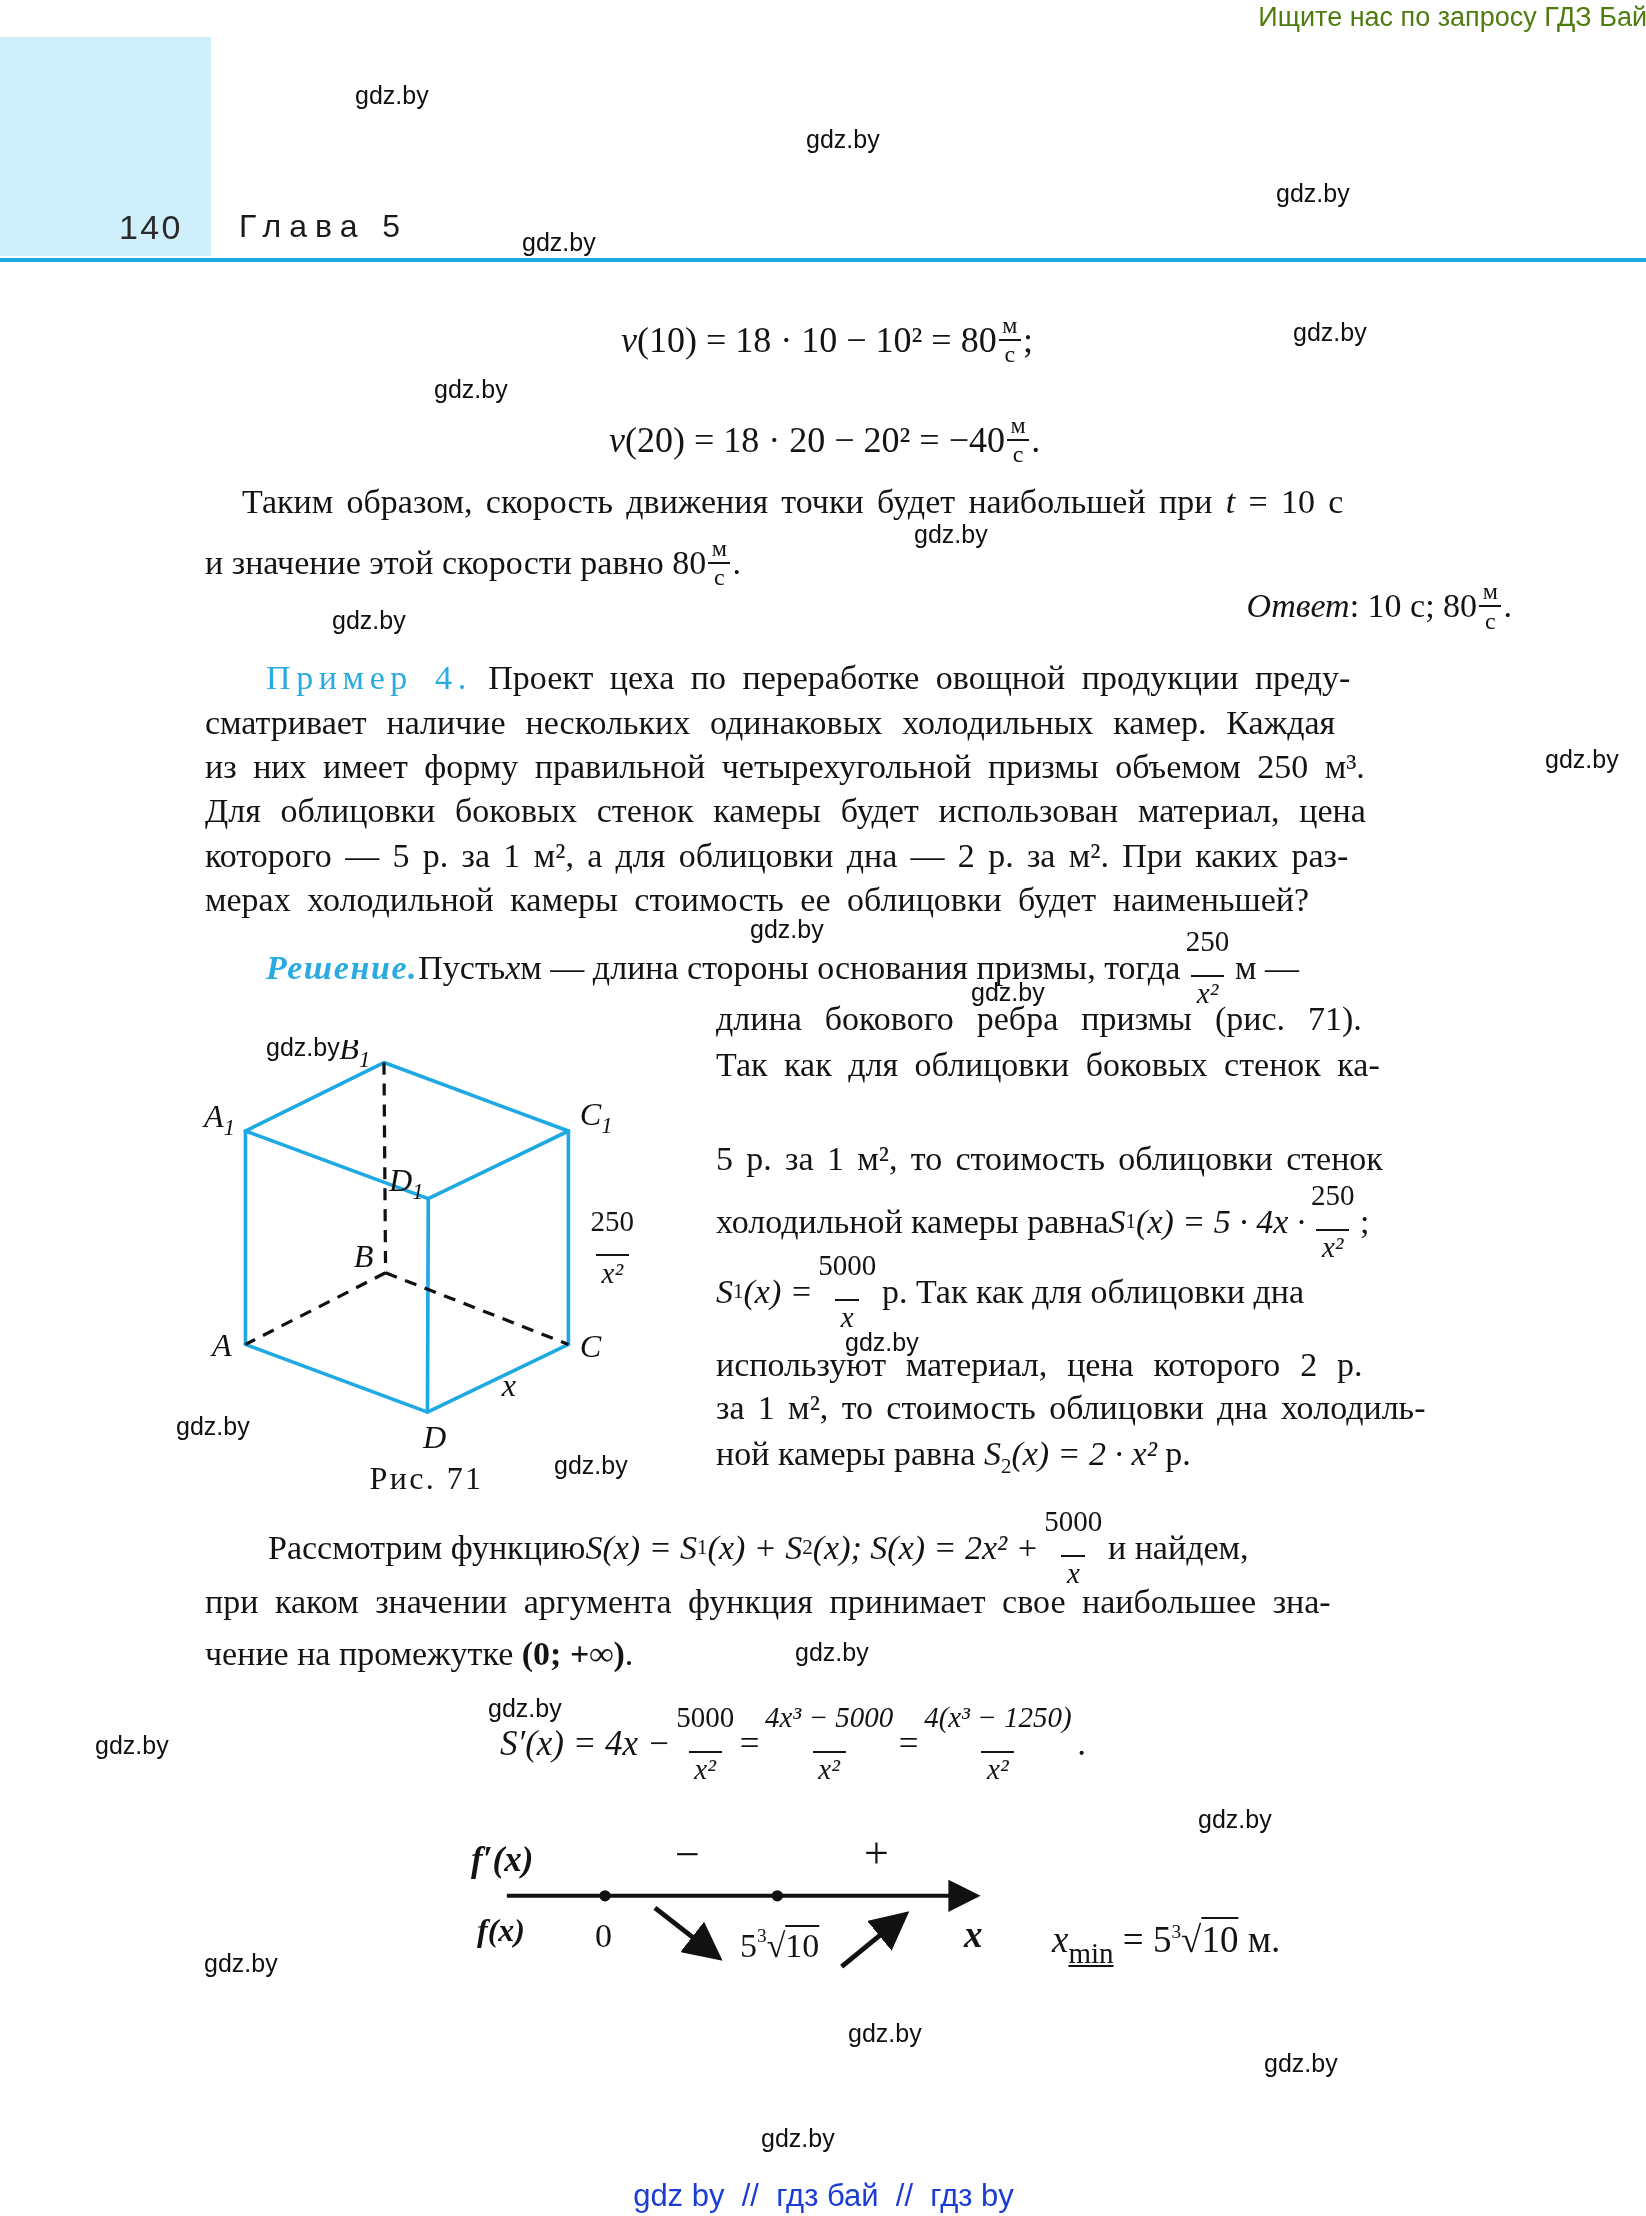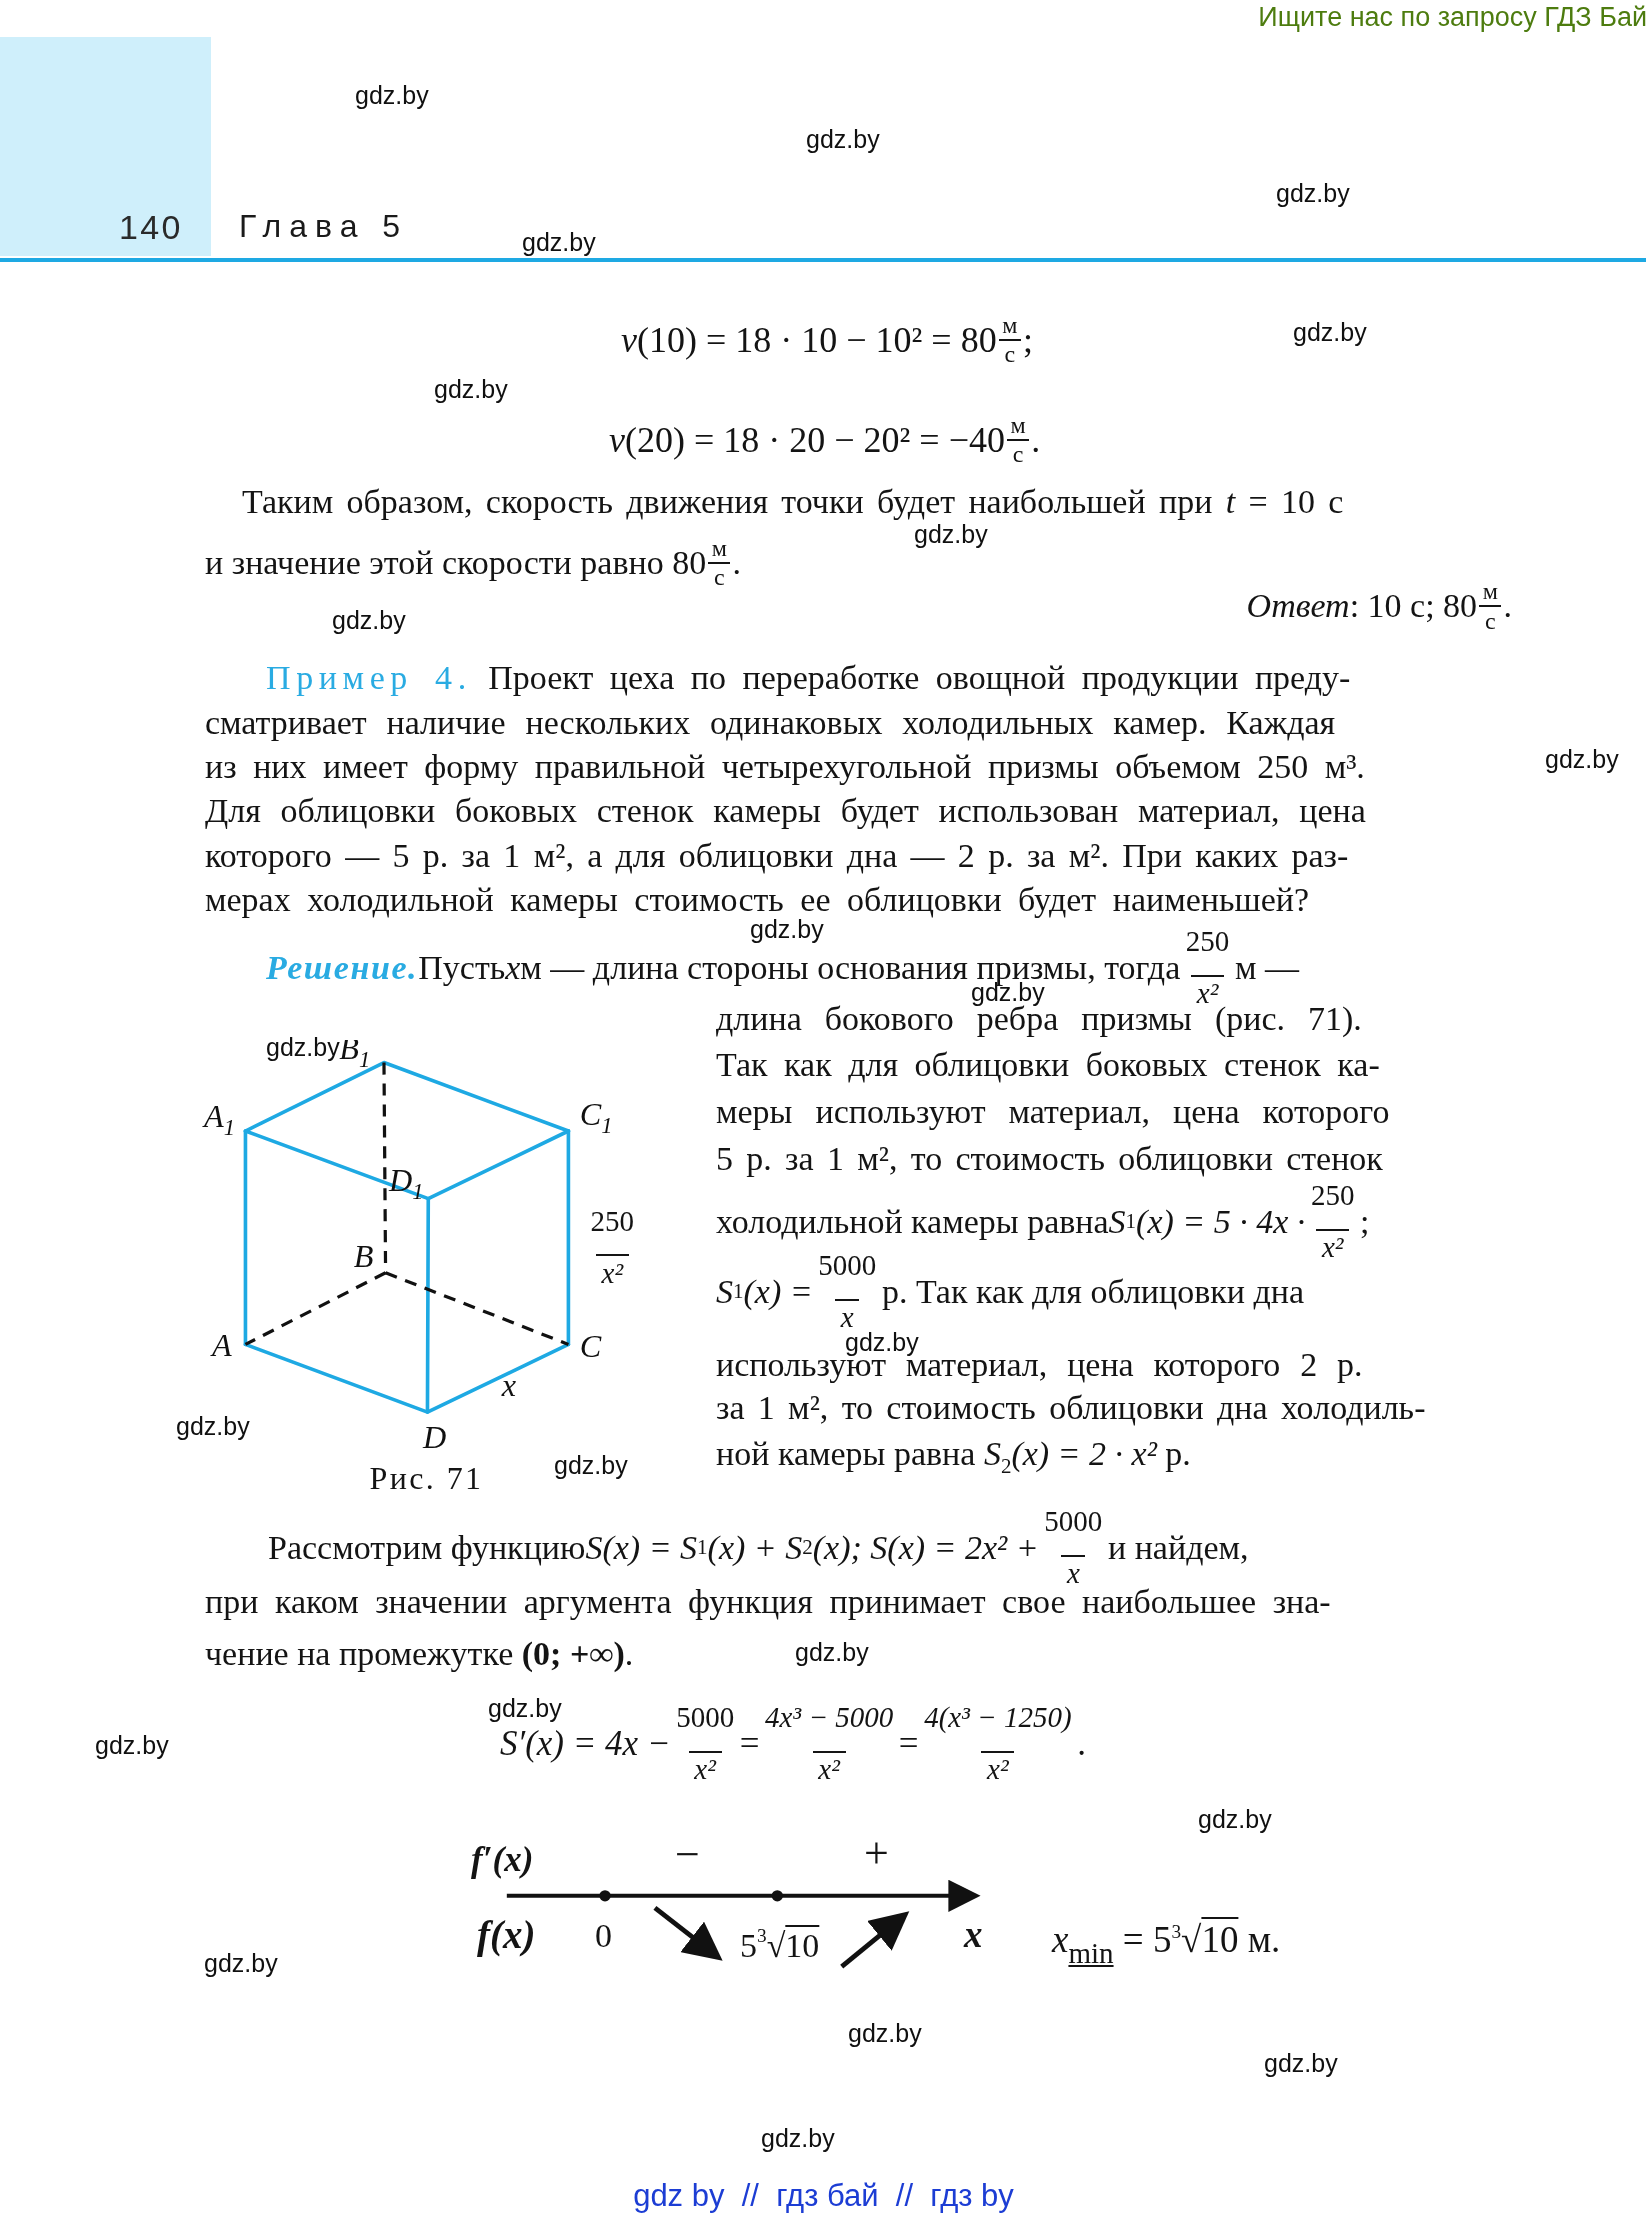--- a/index.html
+++ b/index.html
@@ -128,21 +128,20 @@
   <div class="abs" style="left:585px;top:1206px;">
     <span class="frac md">
         <span class="nu">250</span>
         <span class="de mi">x²</span>
       </span>
   </div>
   <div class="abs" style="left:338px;top:1460px;width:177px;text-align:center;font-size:32px;letter-spacing:2.4px;">Рис. 71</div>
 
   <div class="ln ws18" style="left:716px;top:999px;">длина бокового ребра призмы (рис. 71).</div>
   <div class="ln ws10" style="left:716px;top:1045px;">Так как для облицовки боковых стенок ка-</div>
-  <div class="ln ws18" style="left:716px;top:1092px;">меры используют материал, цена которого</div>
   <div class="ln ws6" style="left:716px;top:1139px;">5 р. за 1 м², то стоимость облицовки стенок</div>
   <div class="fx" style="left:716px;top:1183px;height:77px;">
     <span>холодильной камеры равна </span>
       <span class="mi">S</span>
       <span class="sub1">1</span>
       <span class="mi">(x) = 5 · 4x · </span>
       <span class="frac md">
         <span class="nu">250</span>
         <span class="de mi">x²</span>
       </span>
@@ -207,21 +206,21 @@
         <path d="M0 0 L8 4 L0 8 z" fill="#111"></path>
       </marker>
     </defs>
     <line x1="69" y1="83" x2="650" y2="83" stroke="#111" stroke-width="5" marker-end="url(#ah)"></line>
     <circle cx="191" cy="83" r="7" fill="#111"></circle>
     <circle cx="405" cy="83" r="7" fill="#111"></circle>
     <line x1="253" y1="98" x2="330" y2="158" stroke="#111" stroke-width="6" marker-end="url(#ah)"></line>
     <line x1="485" y1="171" x2="562" y2="108" stroke="#111" stroke-width="6" marker-end="url(#ah)"></line>
   </svg>
   <div class="abs mi" style="left:471px;top:1840px;font-size:35px;font-weight:700;">f′(x)</div>
-  <div class="abs mi" style="left:477px;top:1912px;font-size:39px;font-weight:700;">f(x)</div>
+  <div class="abs mi" style="left:477px;top:1912px;font-size:32px;font-weight:700;">f(x)</div>
   <div class="abs" style="left:675px;top:1829px;font-size:44px;">−</div>
   <div class="abs" style="left:864px;top:1828px;font-size:44px;">+</div>
   <div class="abs" style="left:595px;top:1917px;font-size:34px;">0</div>
   <div class="abs" style="left:740px;top:1925px;font-size:34px;">
     <span>5</span><span class="supr">3</span><span>√</span><span class="ol">10</span>
   </div>
   <div class="abs mi" style="left:964px;top:1913px;font-size:37px;font-weight:700;">x</div>
   <div class="abs" style="left:1052px;top:1918px;font-size:37px;">
     <span class="mi">x</span><span style="font-size:29px;vertical-align:-11.3px;text-decoration:underline;">min</span><span> = 5</span><span class="supr">3</span><span>√</span><span class="ol">10</span><span> м.</span>
   </div>

